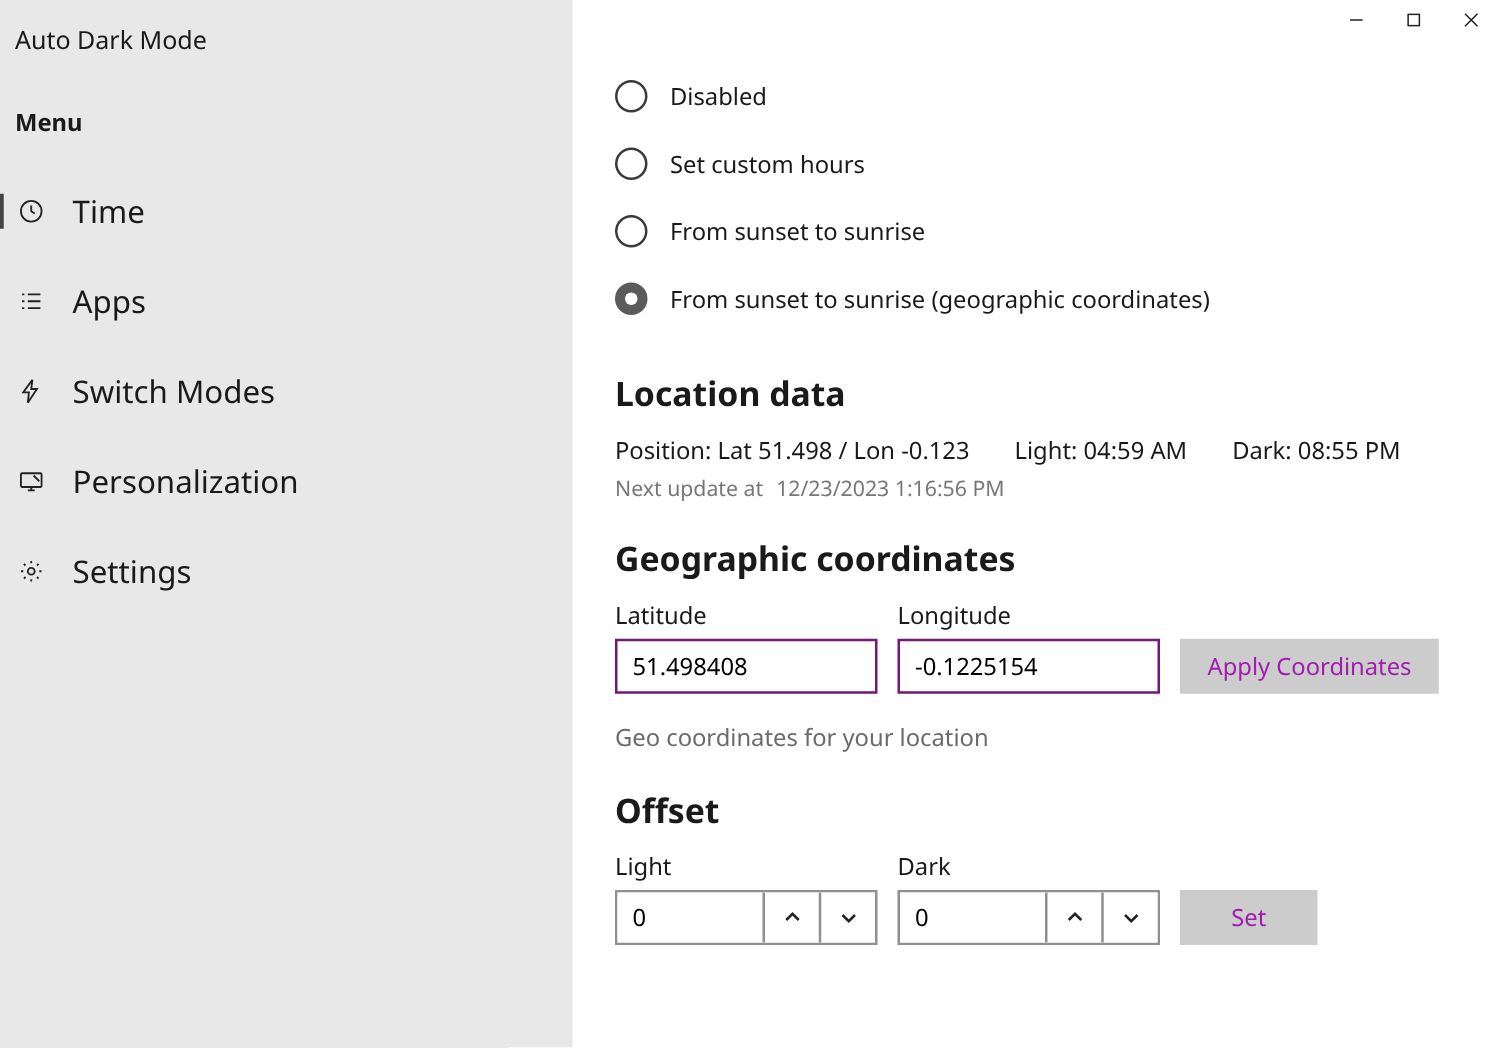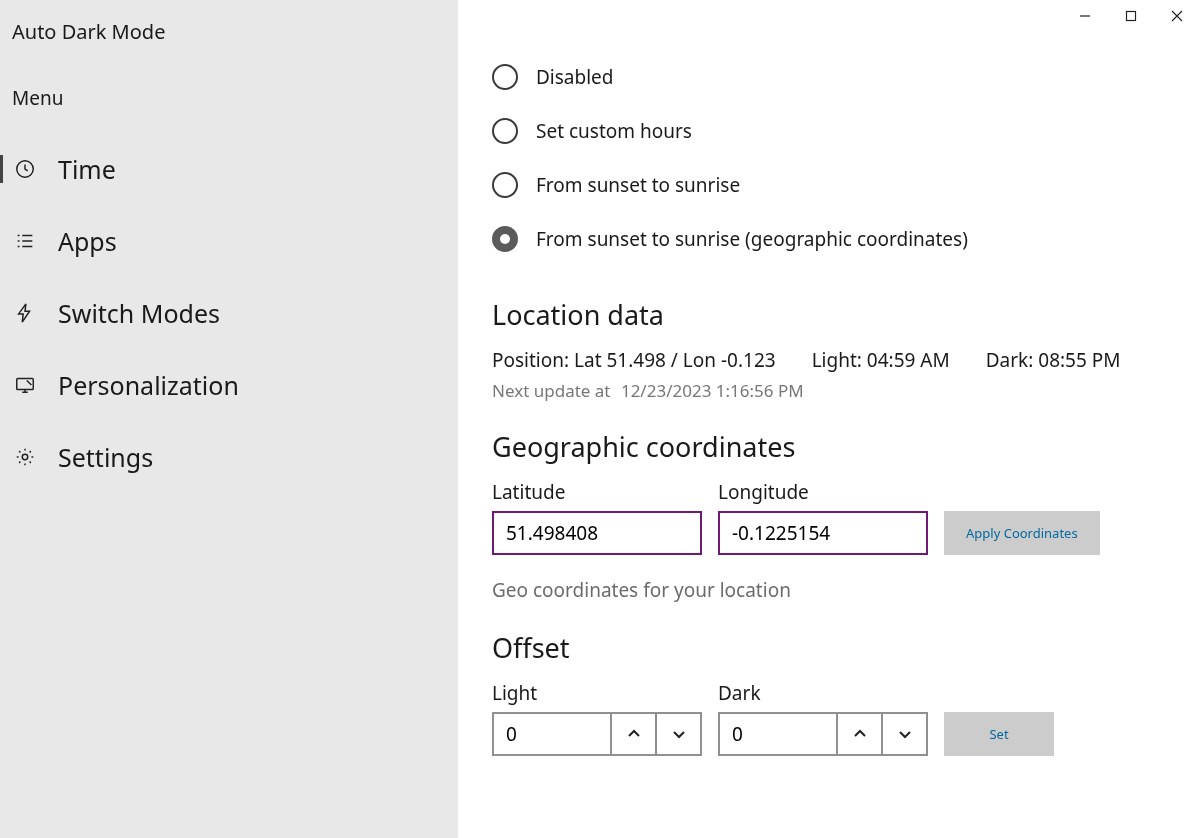--- a/index.html
+++ b/index.html
@@ -20,21 +20,21 @@
     flex-direction: column;
     padding-top: 10px;
   }
   .app-title {
     font-size: 20px;
     font-weight: 400;
     padding: 8px 12px 30px 12px;
   }
   .menu-label {
     font-size: 19px;
-    font-weight: 400;
+    font-weight: 700;
     padding: 10px 12px 30px 12px;
   }
   .nav-item {
     display: flex;
     align-items: center;
     height: 56px;
     padding: 0 14px;
     gap: 22px;
     cursor: pointer;
     font-size: 25px;
@@ -91,21 +91,21 @@
   }
   .radio.selected::after {
     content: "";
     width: 10px; height: 10px;
     border-radius: 50%;
     background: #fff;
   }
 
   h2.section {
     font-size: 27px;
-    font-weight: 400;
+    font-weight: 700;
     margin: 26px 0 14px 0;
   }
   .loc-row {
     display: flex;
     gap: 36px;
     font-size: 19px;
     margin-bottom: 6px;
   }
   .next-update {
     font-size: 17px;
@@ -127,22 +127,22 @@
     border: 2px solid #701a75;
     padding: 0 12px;
     font-size: 19px;
     font-family: inherit;
   }
   .btn {
     height: 44px;
     padding: 0 22px;
     background: #ccc;
     border: none;
-    font-size: 13px;
-    color: #0369a1;
+    font-size: 19px;
+    color: #a21caf;
     cursor: default;
     font-family: inherit;
   }
   .btn.small { width: 110px; padding: 0; text-align: center; }
   .hint {
     font-size: 19px;
     color: #6b6b6b;
     margin: 22px 0 8px 0;
   }
 

